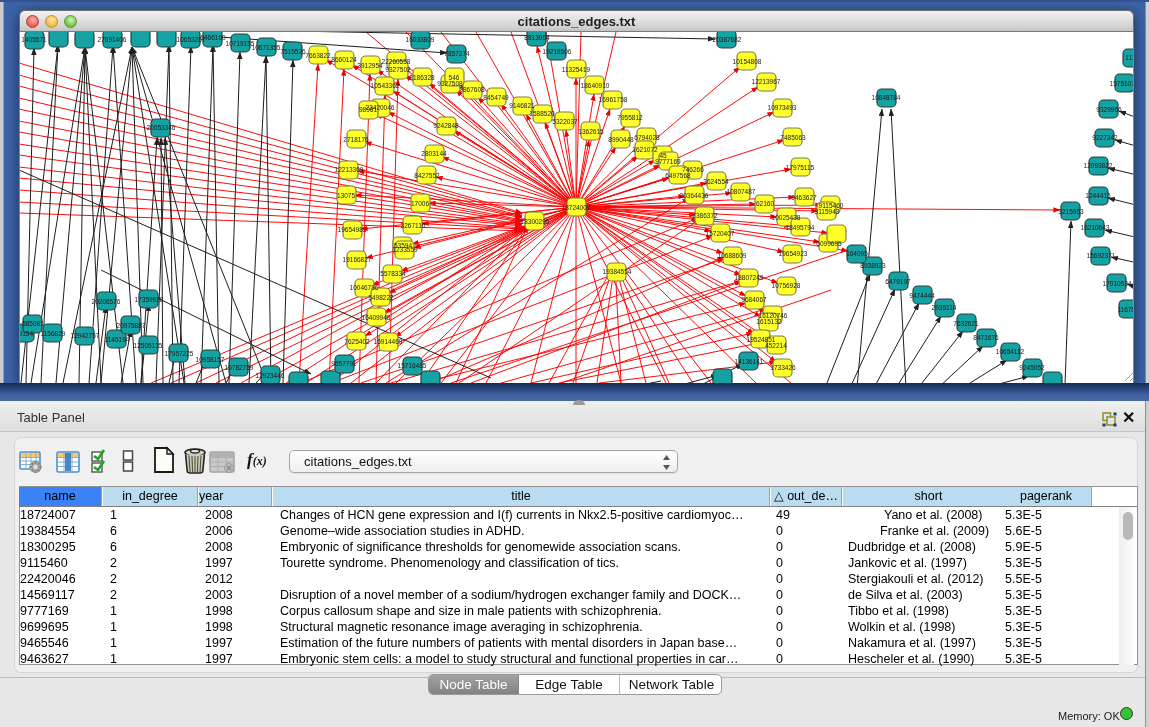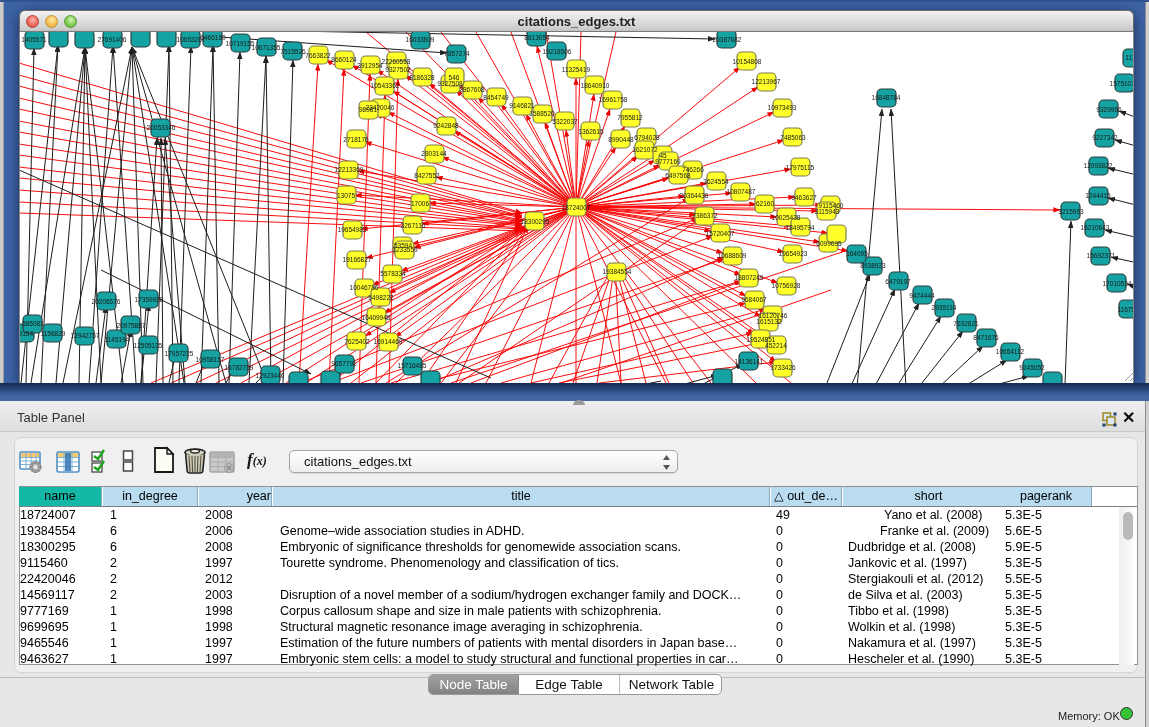--- a/index.html
+++ b/index.html
@@ -627,32 +627,33 @@
 
 <div style="position:absolute;left:289px;top:450px;width:389px;height:23px;border:1px solid #a6a6a6;border-radius:5px;background:linear-gradient(#ffffff,#eeeeee);box-shadow:0 1px 1px rgba(0,0,0,0.08)">
   <div style="position:absolute;left:14px;top:3px;font-size:13px;color:#111">citations_edges.txt</div>
   <svg style="position:absolute;right:6px;top:4px" width="9" height="15" viewBox="0 0 9 15">
       <path d="M4.5 0 L8 5 L1 5 z" fill="#555"></path>
       <path d="M4.5 15 L8 10 L1 10 z" fill="#555"></path>
     </svg>
 </div>
 
 <div style="position:absolute;left:19px;top:486px;width:1119px;height:179px;background:#fff;border:1px solid #919191"></div>
-<div class="th" style="left:19px;width:83px;background:#14b8a6;text-align:center">name</div>
+<div class="th" style="left:19px;width:83px;background:#3b82f6;text-align:center">name</div>
 <div class="th" style="left:103px;width:95px;background:#b9dcf0;text-align:center">in_degree</div>
-<div class="th" style="left:199px;width:73px;background:#b9dcf0;text-align:right">year</div>
+<div class="th" style="left:199px;width:73px;background:#b9dcf0;text-align:left">year</div>
 <div class="th" style="left:273px;width:497px;background:#b9dcf0;text-align:center">title</div>
 <div class="th" style="left:771px;width:71px;background:#b9dcf0;text-align:center">△ out_de…</div>
 <div class="th" style="left:843px;width:172px;background:#b9dcf0;text-align:center">short</div>
 <div class="th" style="left:1001px;width:91px;background:#b9dcf0;text-align:center">pagerank</div>
 <div style="position:absolute;left:19px;top:506px;width:1118px;height:1px;background:#808080"></div>
 <div class="trow" style="top:507px">
 <span style="left:20px">18724007</span>
     <span style="left:110px">1</span>
     <span style="left:205px">2008</span>
+    <span style="left:280px">Changes of HCN gene expression and I(f) currents in Nkx2.5-positive cardiomyoc…</span>
     <span style="left:776px">49</span>
     <span style="left:884px">Yano et al. (2008)</span>
     <span style="left:1005px">5.3E-5</span>
 </div>
 <div class="trow" style="top:523px">
 <span style="left:20px">19384554</span>
     <span style="left:110px">6</span>
     <span style="left:205px">2006</span>
     <span style="left:280px">Genome–wide association studies in ADHD.</span>
     <span style="left:776px">0</span>

